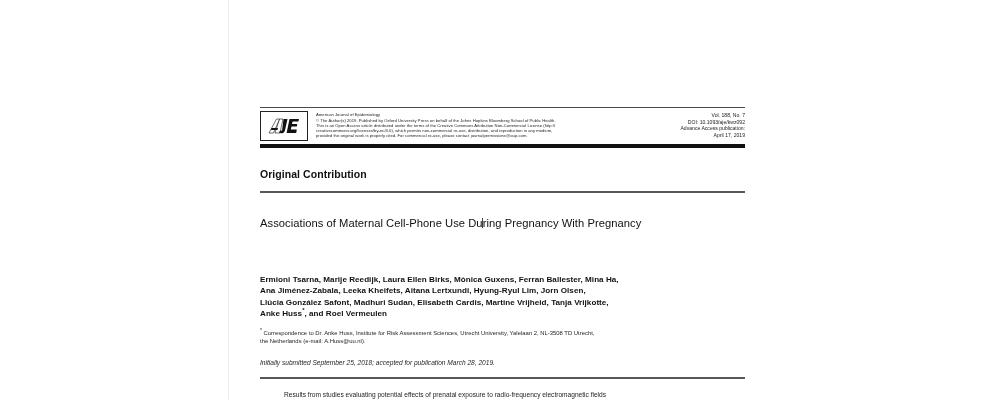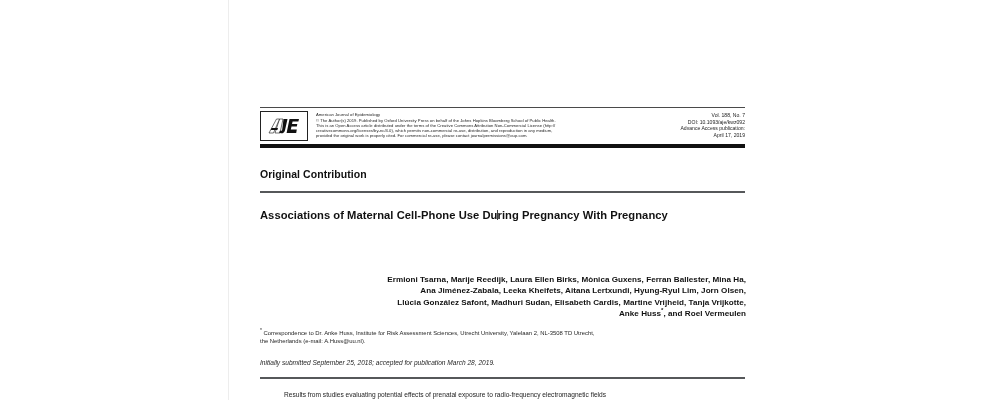--- a/index.html
+++ b/index.html
@@ -121,51 +121,50 @@
     width: 485px;
     height: 1.6px;
     background: #56585a;
   }
   .rule-title { top: 191px; }
   .rule-abstract { top: 377px; }
 
   
   .article-title {
     position: absolute;
-    top: 200px;
+    top: 208px;
     left: 0;
     width: 470px;
     font-size: 11.2px;
-    font-weight: bold;
+    font-weight: normal;
     line-height: 15.5px;
     color: #111111;
     letter-spacing: 0.004em;
   }
   
   .caret {
     display: inline-block;
     width: 0;
     border-left: 1px solid #444;
     height: 10px;
     vertical-align: -1px;
     margin: 0 -0.5px;
   }
 
   
   .authors {
     position: absolute;
     top: 274px;
-    left: 16px;
+    left: 0;
     width: 470px;
     font-size: 8.1px;
     font-weight: bold;
     line-height: 11.4px;
     color: #111111;
     letter-spacing: 0.004em;
-    text-align: right;
   }
   .authors sup {
     font-size: 6px;
     vertical-align: super;
     line-height: 0;
   }
 
   
   .correspondence {
     position: absolute;

